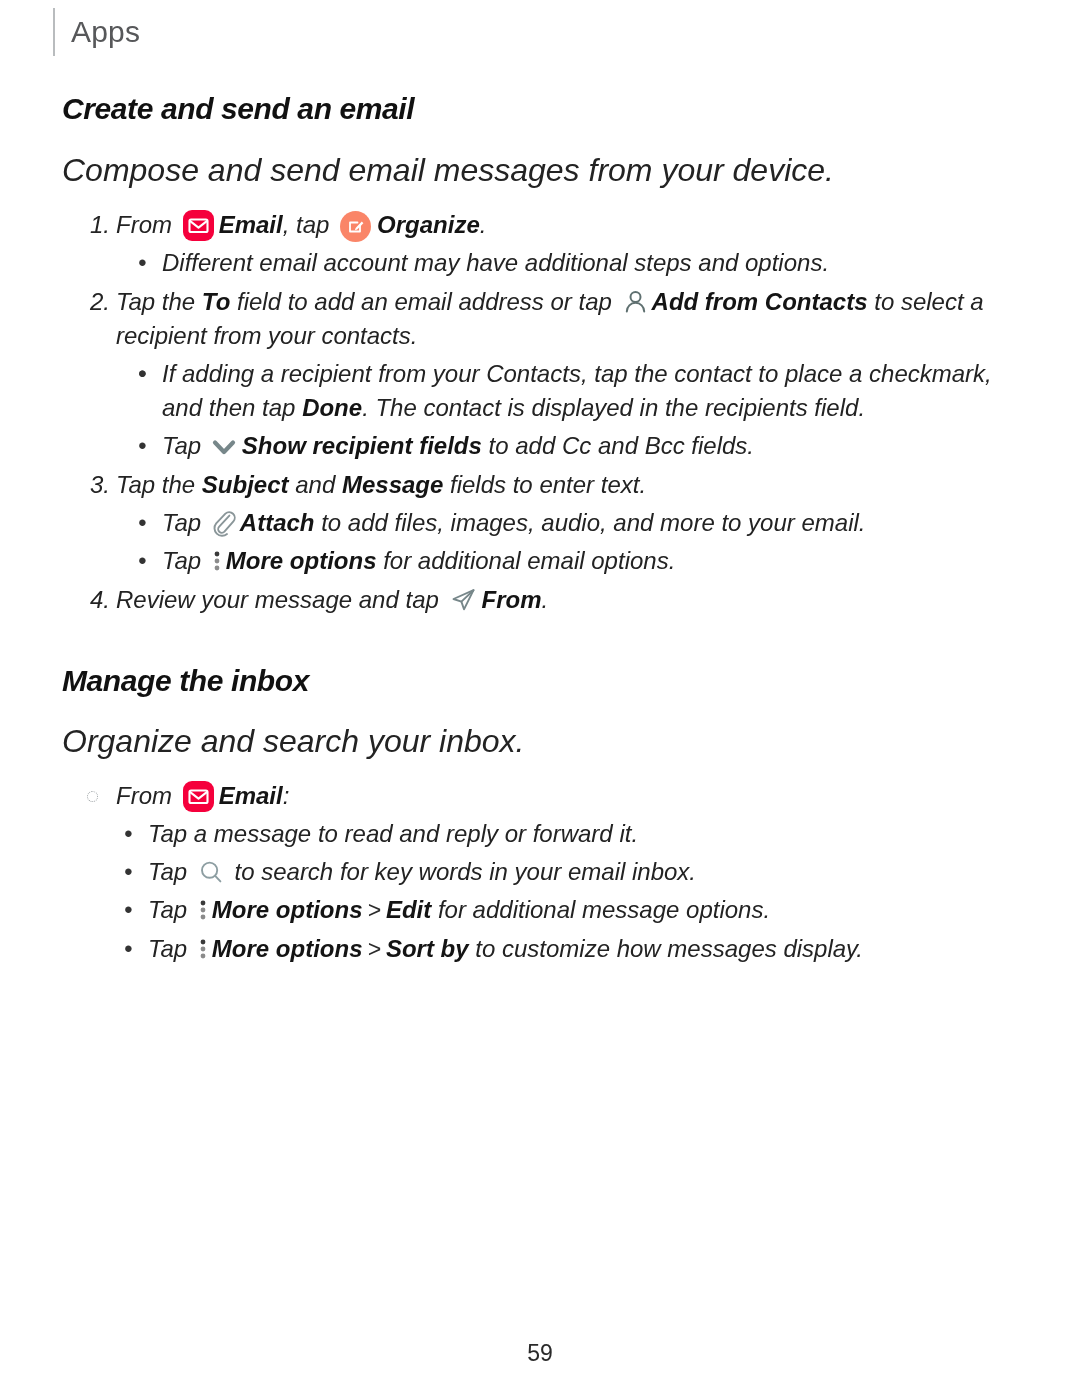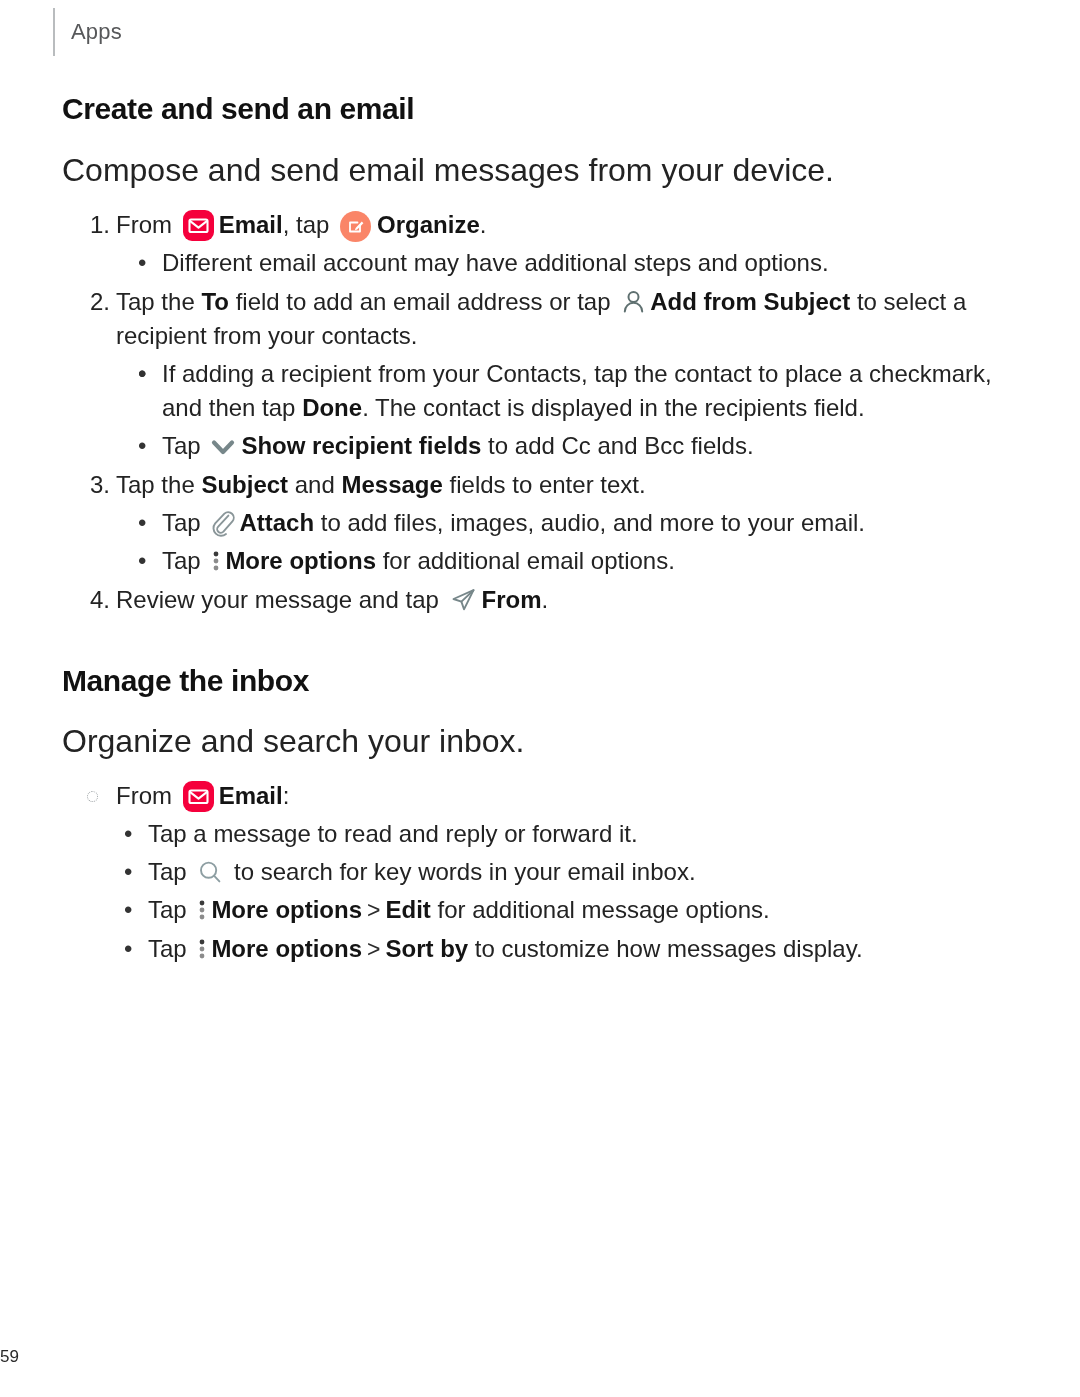--- a/index.html
+++ b/index.html
@@ -29,31 +29,32 @@
     left: 53px;
     top: 8px;
     height: 48px;
     display: flex;
     align-items: center;
     border-left: 2px solid #b9bcbe;
     padding-left: 16px;
   }
   .running-head-label {
     font-family: "Liberation Sans", sans-serif;
-    font-size: 22px;
+    font-size: 30px;
     font-weight: 400;
     color: #57585a;
     letter-spacing: 0.2px;
   }
 
   .content {
     position: absolute;
     left: 62px;
     top: 92px;
     width: 956px;
+    font-style: italic;
   }
 
   
   h2.section-title {
     font-family: "Liberation Sans", sans-serif;
     font-size: 30px;
     font-weight: 700;
     letter-spacing: -0.4px;
     color: #111111;
     margin: 0 0 22px 0;
@@ -192,22 +193,23 @@
     color: #2c2c2c;
     font-size: 23px;
   }
 
   
   .folio {
     position: absolute;
     left: 0;
     right: 0;
     bottom: 30px;
-    font-family: "Liberation Sans", sans-serif;
-    font-size: 17px;
+    text-align: center;
+    font-family: "Liberation Sans", sans-serif;
+    font-size: 23px;
     color: #2a2a2a;
   }
 </style>
 </head>
 <body>
 
 <div class="page">
 
   <div class="running-head">
     <span class="running-head-label">Apps</span>
@@ -248,21 +250,21 @@
       <li class="step">
         <span class="marker">2.</span>
         <span>Tap the</span>
         <span class="b">To</span>
         <span>field to add an email address or tap</span>
         <span class="ic">
           <svg width="27" height="28" viewBox="0 0 27 28" aria-hidden="true">
             <circle cx="13.5" cy="9" r="5" fill="none" stroke="#5f7070" stroke-width="2"></circle>
             <path d="M4.8 23.5 a8.7 8.7 0 0 1 17.4 0" fill="none" stroke="#5f7070" stroke-width="2" stroke-linecap="round"></path>
           </svg>
-        </span><span class="b">Add from Subject</span>
+        </span><span class="b">Add from Contacts</span>
         <span>to select a recipient from your contacts.</span>
 
         <ul class="bullets">
           <li class="bullet">
             <span class="dot">•</span>
           </li>
           <li class="bullet">
             <span class="dot">•</span>
             <span>If adding a recipient from your Contacts, tap the contact to place a checkmark, and then tap</span>
             <span class="b">Done</span><span>. The contact is displayed in the recipients field.</span>

